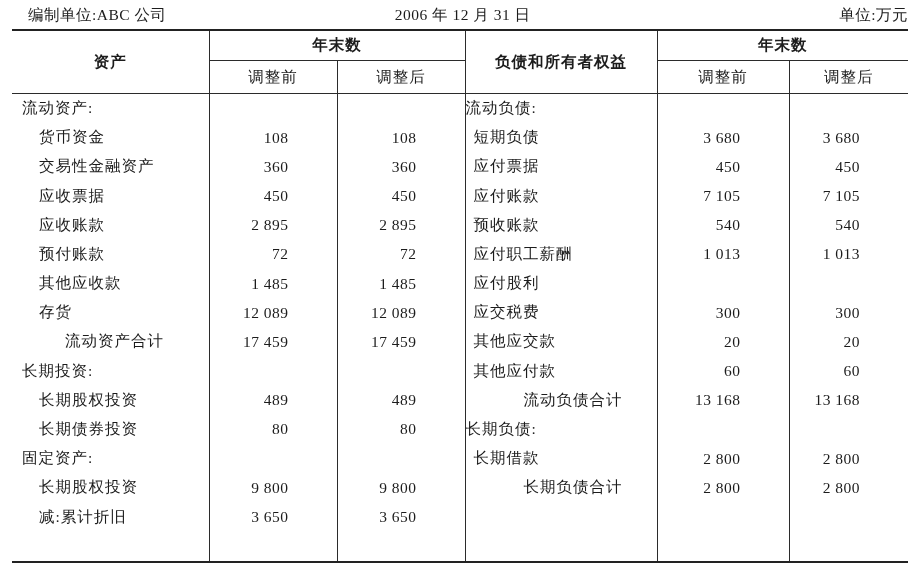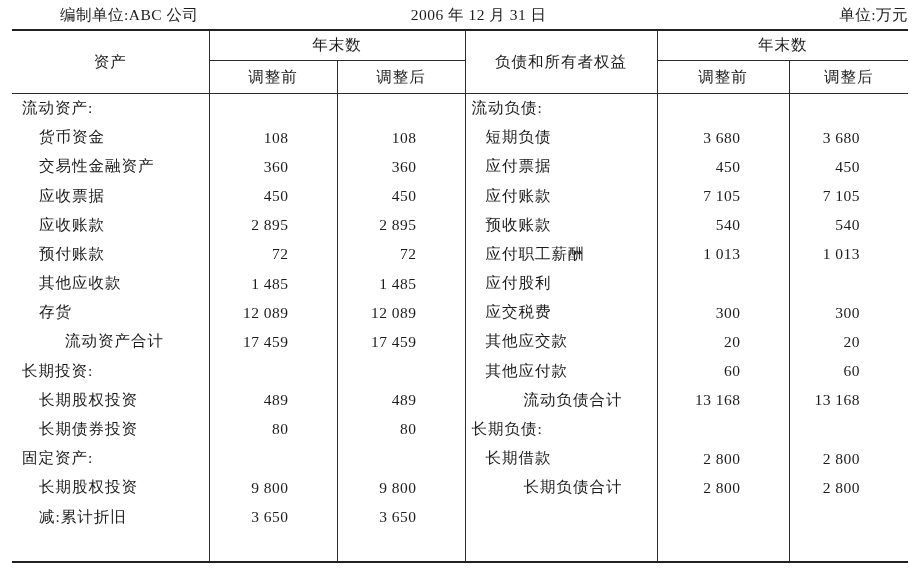--- a/index.html
+++ b/index.html
@@ -7,21 +7,21 @@
     position:relative;
     width:916px; height:573px;
     background:#ffffff;
     color:#1c1c1c;
     font-family:"Liberation Serif","DejaVu Serif",serif;
     overflow:hidden;
   }
   
   .meta {
     position:absolute; top:3px; left:28px; right:8px; height:24px;
-    font-size:15.5px; letter-spacing:0.5px;margin-left:32px;
+    font-size:15.5px; letter-spacing:0.5px;
   }
   .meta .left  { position:absolute; left:0; top:2px; }
   .meta .center{ position:absolute; left:50%; top:2px; transform:translateX(-54%); }
   .meta .right { position:absolute; right:0; top:2px;text-align:center; }
 
   
   table.bs {
     position:absolute; left:12px; top:29px;
     width:896px; height:534px;
     border-collapse:collapse; table-layout:fixed;
@@ -30,35 +30,35 @@
   }
   .bs th, .bs td {
     padding:0; margin:0;
     font-weight:normal;
     white-space:nowrap; overflow:hidden;
     vertical-align:middle;
     font-size:15.5px;
     letter-spacing:1px;
   }
   .bs thead th { text-align:center; }
-  .bs thead tr.h1 th { height:29px; }
+  .bs thead tr.h1 th { height:29px;font-weight:bold; }
   .bs thead tr.h2 th { height:32px; }
   .bs th.span-top { border-bottom:1px solid #2b2b2b; }  
   .bs thead tr.h2 th, .bs th.rowspan2 { border-bottom:1px solid #2b2b2b; } 
   .bl { border-left:1px solid #2b2b2b; }                 
 
   .bs tbody td { height:29px; }
   .bs td.num { text-align:right; padding-right:48px; letter-spacing:0.5px; }
   
   .bs td.a.ind-0 { padding-left:10px; }
   .bs td.a.ind-1 { padding-left:27px;margin-top:16px; }
   .bs td.a.ind-2 { padding-left:53px; }
   
-  .bs td.l.ind-0 { padding-left:6px; }
-  .bs td.l.ind-1 { padding-left:20px; }
+  .bs td.l.ind-0 { }
+  .bs td.l.ind-1 { padding-left:8px; }
   .bs td.l.ind-2 { padding-left:58px; }
 </style>
 </head>
 <body>
 
 <div class="sheet">
 
   <div class="meta">
     <span class="left">编制单位:ABC 公司</span>
     <span class="center">2006 年 12 月 31 日</span>

